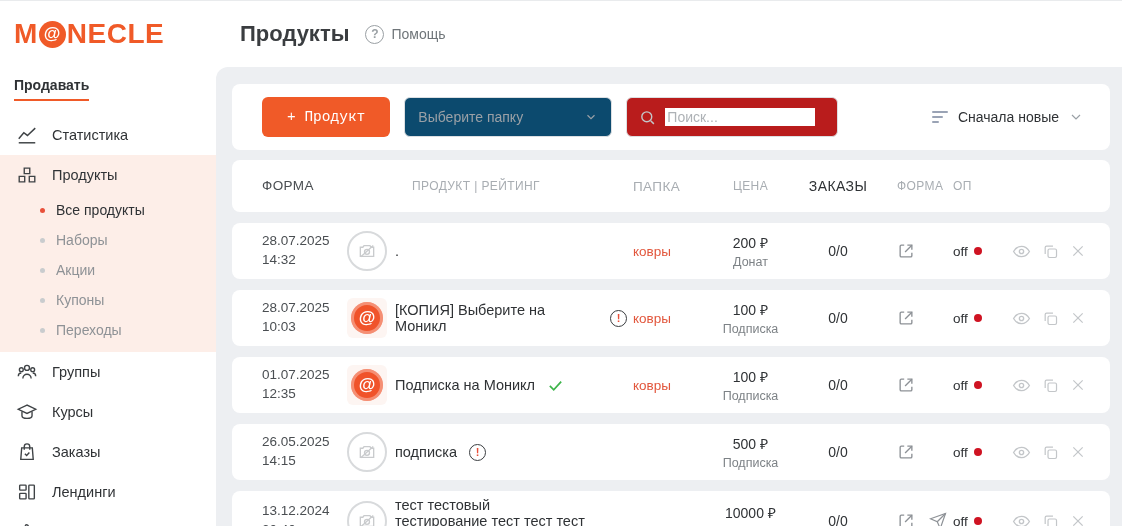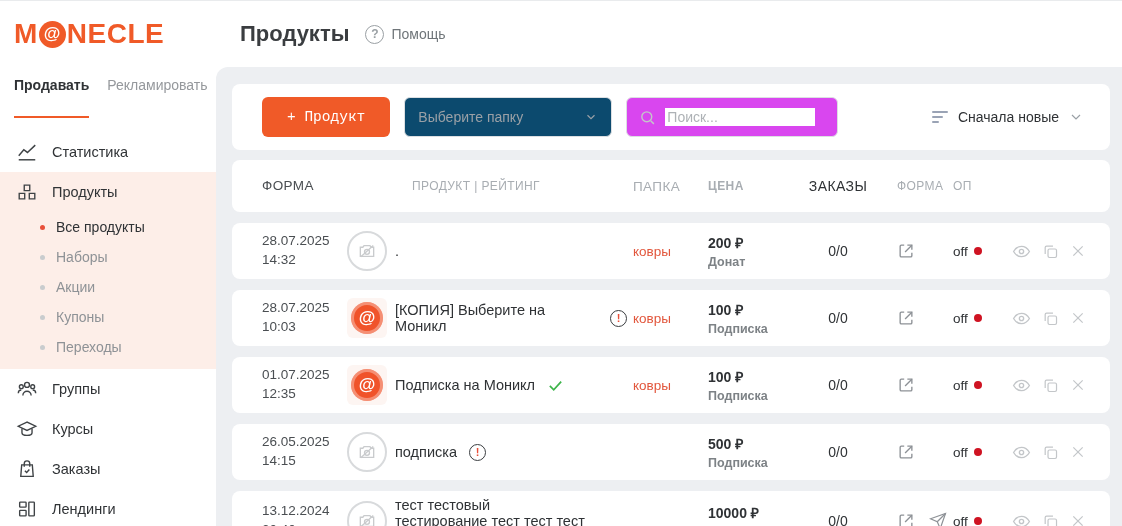--- a/index.html
+++ b/index.html
@@ -25,60 +25,60 @@
   .help-q { width:19px; height:19px; border:1.5px solid #9aa0a4; border-radius:50%;
             color:#9aa0a4; font-size:12px; font-weight:700; display:flex; align-items:center; justify-content:center; }
 
   
   .layout { display:flex; height:460px; }
   .sidebar { width:216px; flex:none; background:#fff; }
   .main { flex:1; background:#edeff2; border-top-left-radius:12px; padding:17px 12px 0 16px; overflow:hidden; }
 
   
   .tabs { display:flex; gap:18px; padding:10px 0 0 14px; font-size:14px; }
-  .tab { padding-bottom:23px; color:#95989c; cursor:pointer; }
+  .tab { padding-bottom:6px; color:#95989c; cursor:pointer; }
   .tab.active { color:#2f3235; font-weight:700; border-bottom:2px solid #f05a28; }
   .menu { list-style:none; margin:14px 0 0; padding:0; font-size:14.5px; }
   .mi { display:flex; align-items:center; gap:14px; padding:9px 8px 9px 16px; color:#303336; cursor:pointer; }
   .mi .ic { width:22px; height:22px; color:#3f4346; flex:none; }
   .active-wrap { background:#fdeee8; padding-bottom:7px; }
   .submenu { list-style:none; margin:0; padding:0; font-size:14px; }
   .submenu li { display:flex; align-items:center; gap:11px; padding:7px 8px 7px 40px; color:#8e9296; cursor:pointer; }
   .submenu li.active { color:#2f3235; }
   .dot { width:5px; height:5px; border-radius:50%; background:#c9ccce; flex:none; }
   .dot.red { background:#e8503a; }
 
   
   .card { background:#fff; border-radius:8px; }
   .toolbar { height:66px; display:flex; align-items:center; gap:14px; padding:0 26px 0 30px; }
   .btn-add { background:#f05a28; color:#fff; border:none; border-radius:6px; height:40px;
              padding:0 25px; font-size:14.5px; font-family:Liberation Mono, monospace; cursor:pointer; }
   .folder-select { width:208px; height:40px; border:1px solid #dcdfe2; border-radius:6px;
                    display:flex; align-items:center; justify-content:space-between;
                    padding:0 13px; color:#9aa0a6; font-size:14px; cursor:pointer; background:#0c4a6e; }
   .searchbox { width:212px; height:40px; border:1px solid #dcdfe2; border-radius:6px;
-               display:flex; align-items:center; gap:9px; padding:0 12px; background:#d946ef; }
+               display:flex; align-items:center; gap:9px; padding:0 12px; background:#b91c1c; }
   .searchbox input { border:none; outline:none; width:150px; font-size:14px; font-family:inherit; color:#2f3235; }
   .searchbox input::placeholder { color:#aeb2b6; }
   .sort { margin-left:auto; display:flex; align-items:center; gap:9px; color:#2f3235; font-size:14px; cursor:pointer; }
   .sort-lines { width:17px; height:12px; display:flex; flex-direction:column; justify-content:space-between; }
   .sort-lines i { display:block; height:2px; background:#9aa3b5; border-radius:1px; }
   .sort-lines i:nth-child(1){width:16px}.sort-lines i:nth-child(2){width:11px}.sort-lines i:nth-child(3){width:7px}
 
   
   .thead { height:52px; margin-top:10px; display:flex; align-items:center;
            padding:0 24px 0 30px; color:#a8adb2; font-size:12px; letter-spacing:.4px; }
   .trow { min-height:56px; margin-top:11px; display:flex; align-items:center; padding:6px 24px 6px 30px; }
 
   .c-date { width:85px; flex:none; font-size:13.5px; color:#4a4e52; line-height:1.4; }
   .c-thumb { width:48px; flex:none; }
   .c-name { flex:1; display:flex; align-items:center; gap:12px; padding-right:6px; min-width:0; }
   .c-prod-h { flex:1; padding-left:65px; }
   .c-folder { width:75px; flex:none; font-size:13.5px; }
-  .c-price { width:85px; flex:none; text-align:left;font-weight:bold; }
+  .c-price { width:85px; flex:none; text-align:center; }
   .c-orders { width:90px; flex:none; text-align:center; font-size:14px; color:#2f3235; }
   .c-form { width:70px; flex:none; display:flex; align-items:center; gap:14px; justify-content:flex-start; padding-left:14px; }
   .c-op { width:55px; flex:none; display:flex; align-items:center; gap:6px; }
   .c-actions { width:78px; flex:none; display:flex; align-items:center; gap:11px; justify-content:flex-end; }
 
   .pname { font-size:14.5px; color:#2f3235; white-space:pre-line; cursor:pointer; }
   .folder-a { color:#e2573d; text-decoration:none; cursor:pointer; }
   .price { font-size:14px; color:#2f3235; }
   .ptype { font-size:12.5px; color:#7d8286; margin-top:3px; }
   .op-txt { font-size:13.5px; color:#2f3235; }
@@ -117,21 +117,20 @@
       <span>Помощь</span>
     </div>
   </div>
 </header>
 
 <div class="layout">
 
   <nav class="sidebar">
     <div class="tabs">
       <span class="tab active">Продавать</span>
-      <span class="tab">Рекламировать</span>
     </div>
     <ul class="menu">
       <li class="mi">
         <span class="ic">
           <svg viewBox="0 0 24 24" fill="none" stroke="currentColor" stroke-width="1.6">
               <polyline points="3 16 8.5 9.5 12.5 12.5 21 4.5"></polyline>
               <line x1="3" y1="20.5" x2="21" y2="20.5"></line>
             </svg>
         </span>
         <span>Статистика</span>

